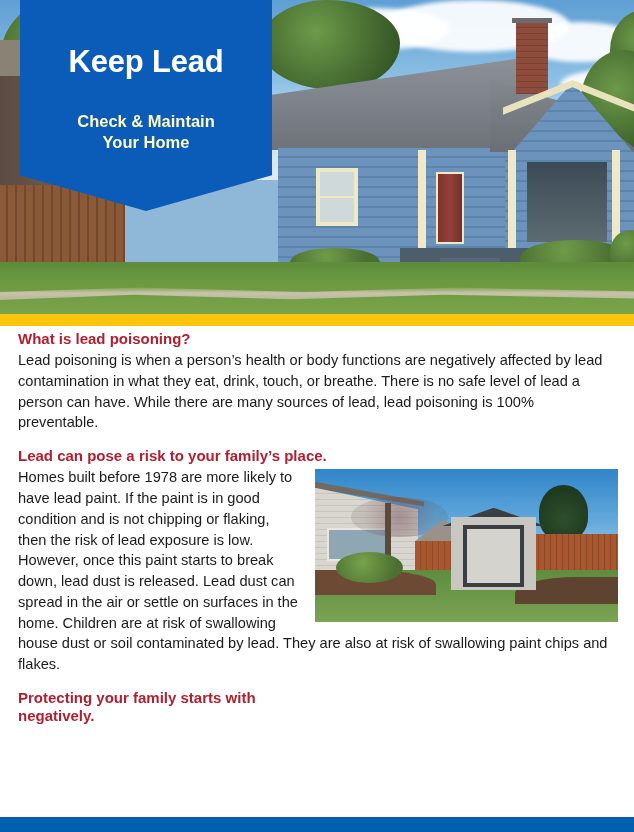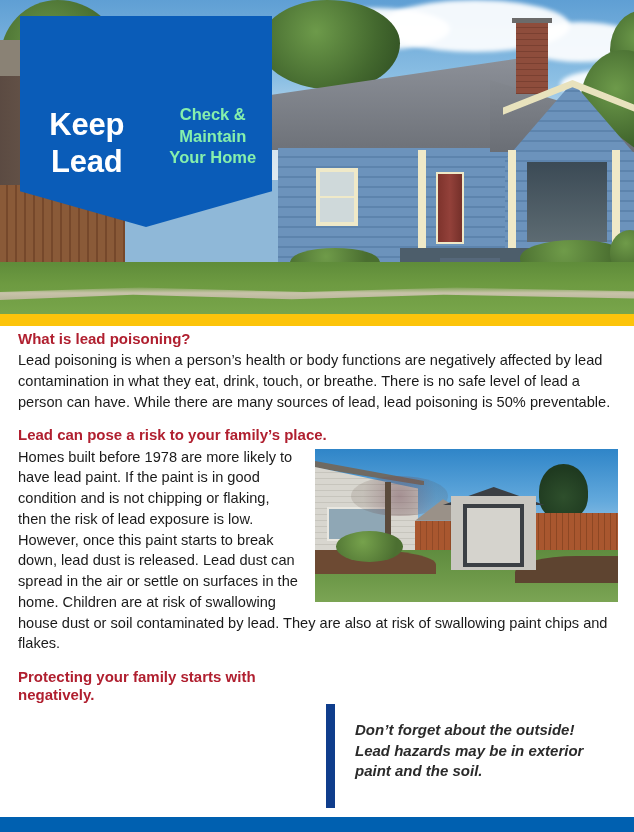--- a/index.html
+++ b/index.html
@@ -169,40 +169,40 @@
   .path {
     position: absolute; left: 0px; top: 286px;
     width: 634px; height: 20px;
     background: linear-gradient(to bottom, rgba(205,197,175,0.0) 0%, rgba(205,197,175,0.95) 35%, rgba(193,185,163,0.9) 70%, rgba(120,155,80,0) 100%);
     clip-path: polygon(0% 30%, 22% 8%, 48% 30%, 72% 8%, 100% 26%, 100% 62%, 70% 44%, 46% 66%, 21% 44%, 0% 70%);
   }
 
   
   .banner {
     position: absolute;
-    left: 20px; top: 16px;
+    left: 20px; top: 0;
     width: 252px; height: 211px;
     background: var(--brand-blue, #0a5cb8);
     clip-path: polygon(0% 0%, 100% 0%, 100% 83%, 50% 100%, 0% 83%);
     display: flex;
-    flex-direction: row;
+    flex-direction: column;
     align-items: center;
     z-index: 5;
   }
   .banner-title {
     color: #ffffff;
     font-size: 31px;
     font-weight: bold;
     line-height: 1.18;
     text-align: center;
     margin-top: 44px;
     letter-spacing: -0.2px;
   }
   .banner-sub {
-    color: #86efac;
+    color: #fef9c3;
     font-size: 16.5px;
     font-weight: bold;
     line-height: 1.3;
     text-align: center;
     margin-top: 30px;
   }
 
   
   .yellow-rule {
     position: absolute;
@@ -399,21 +399,21 @@
       <span>Check &amp; Maintain</span><br>
       <span>Your Home</span>
     </div>
   </div>
 
   <div class="yellow-rule" style="background: rgb(252, 196, 11);"></div>
 
   <div class="content">
 
     <h2 class="sec-head" style="color: rgb(176, 31, 47);">What is lead poisoning?</h2>
-    <p class="sec-body">Lead poisoning is when a person’s health or body functions are negatively affected by lead contamination in what they eat, drink, touch, or breathe. There is no safe level of lead a person can have. While there are many sources of lead, lead poisoning is 50% preventable.</p>
+    <p class="sec-body">Lead poisoning is when a person’s health or body functions are negatively affected by lead contamination in what they eat, drink, touch, or breathe. There is no safe level of lead a person can have. While there are many sources of lead, lead poisoning is 100% preventable.</p>
 
     <div class="wrap-block">
       <h2 class="sec-head" style="color: rgb(176, 31, 47);">Lead can pose a risk to your family’s place.</h2>
 
       <div class="float-photo">
         <div class="shed-sky"></div>
         <div class="shed-evergreen"></div>
         <div class="shed-house-roof"></div>
         <div class="shed-house"></div>
         <div class="shed-win"></div>
@@ -433,20 +433,16 @@
 
       <p class="sec-body">Homes built before 1978 are more likely to have lead paint. If the paint is in good condition and is not chipping or flaking, then the risk of lead exposure is low. However, once this paint starts to break down, lead dust is released. Lead dust can spread in the air or settle on surfaces in the home. Children are at risk of swallowing house dust or soil contaminated by lead. They are also at risk of swallowing paint chips and flakes.</p>
     </div>
 
     <div style="clear:none; width:303px;">
       <h2 class="sec-head" style="color: rgb(176, 31, 47);">Protecting your family starts with negatively.</h2>
     </div>
 
   </div>
 
-  <div class="callout">
-    <div class="callout-bar" style="background: rgb(15, 61, 140);"></div>
-    <div class="callout-text">Don’t forget about the outside! Lead hazards may be in exterior paint and the soil.</div>
-  </div>
 
   <div class="bottom-bar" style="background: rgb(0, 96, 176);"></div>
 
 </div>
 
 </body></html>

